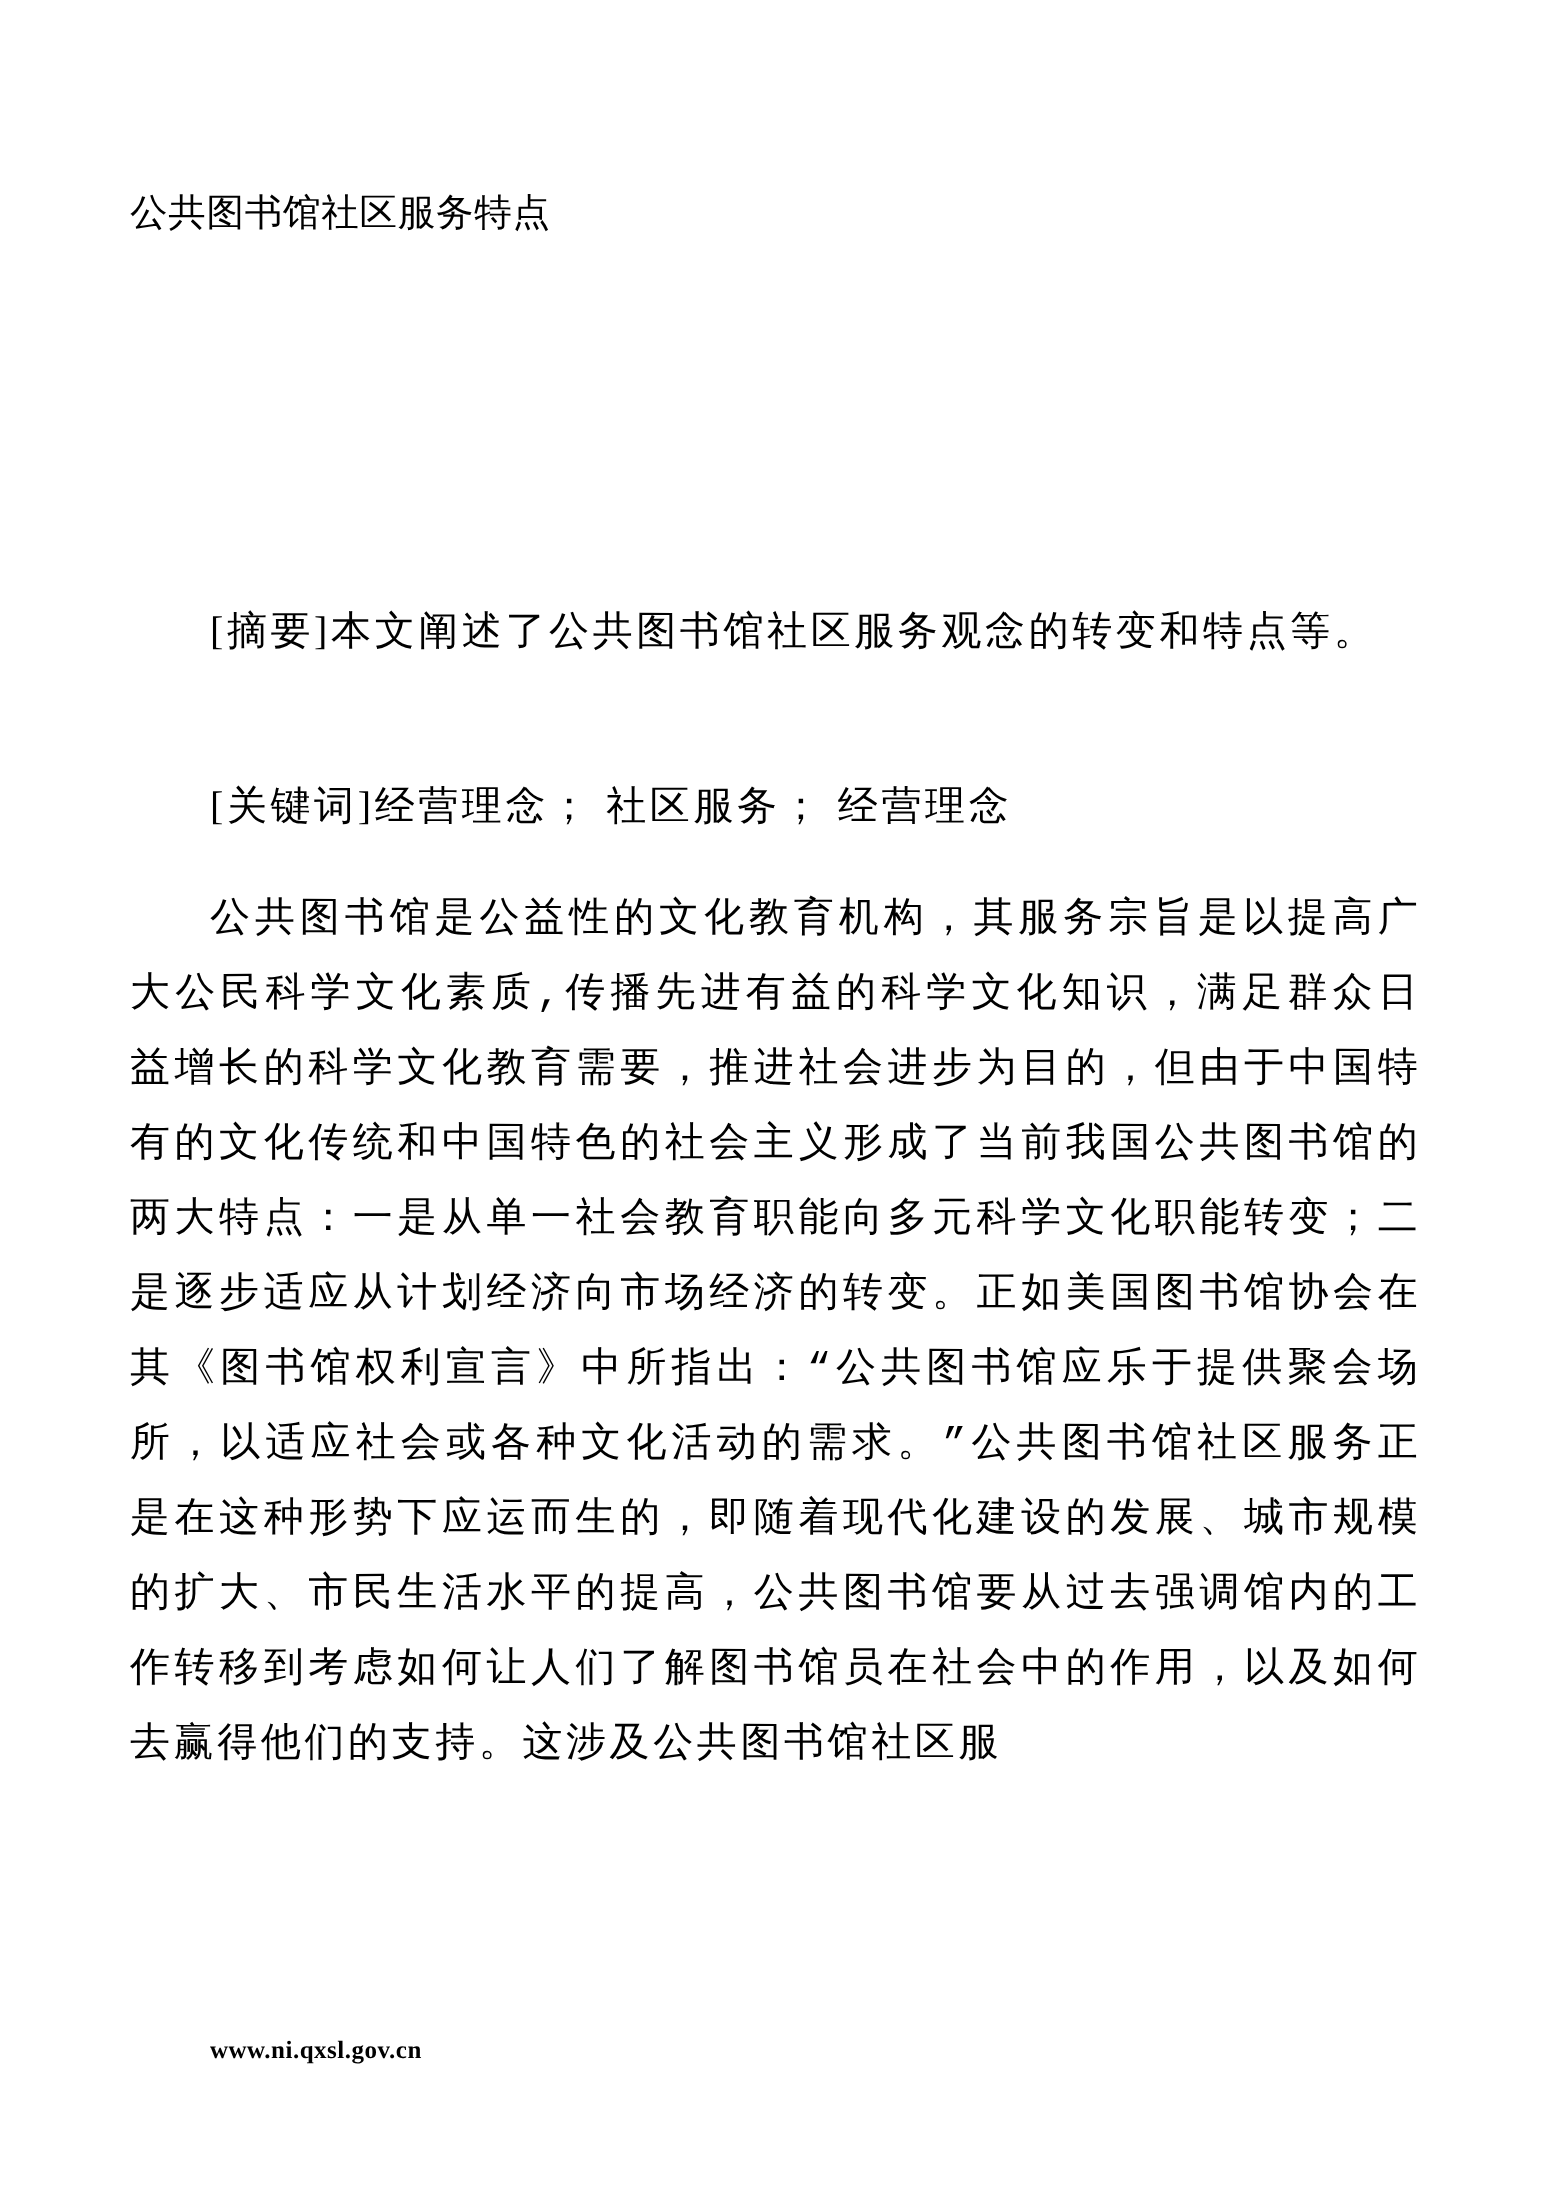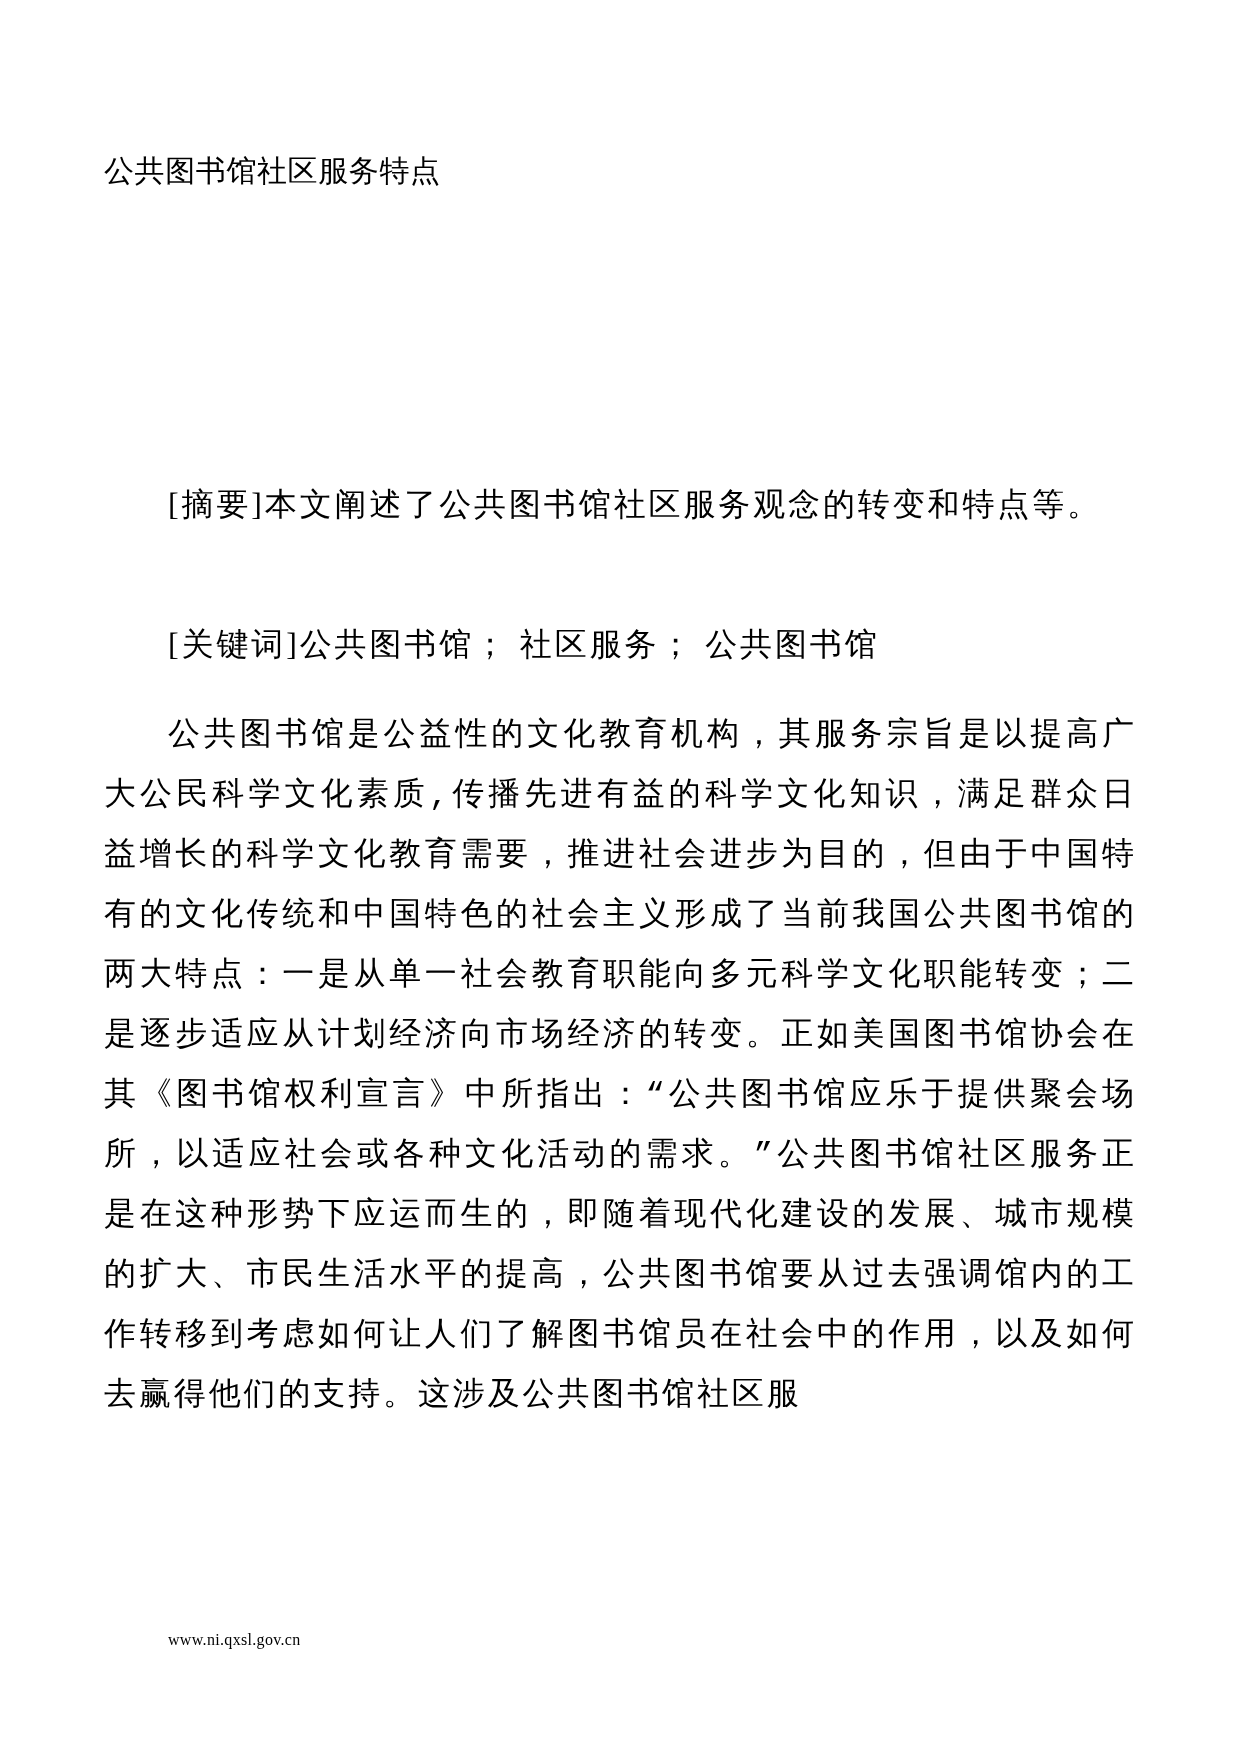--- a/index.html
+++ b/index.html
@@ -41,32 +41,33 @@
     margin-top: 80px;
   }
   .body-para {
     margin-top: 0;
     font-family: Liberation Mono, monospace;
   }
   .footer {
     position: absolute;
     left: 168px;
     top: 1630px;
-    font-size: 16px;
+    font-size: 20px;
     line-height: 20px;
     letter-spacing: 0.02em;
     color: #000000;
+    font-weight: bold;
   }
 </style>
 </head>
 <body>
 
 <div class="page">
   <div class="doc-title">公共图书馆社区服务特点</div>
 
   <p class="para abstract-para">[摘要]本文阐述了公共图书馆社区服务观念的转变和特点等。</p>
 
-  <p class="para keywords-para">[关键词]公共图书馆； 社区服务； 公共图书馆</p>
+  <p class="para keywords-para">[关键词]经营理念； 社区服务； 经营理念</p>
 
   <p class="para body-para">公共图书馆是公益性的文化教育机构，其服务宗旨是以提高广大公民科学文化素质,传播先进有益的科学文化知识，满足群众日益增长的科学文化教育需要，推进社会进步为目的，但由于中国特有的文化传统和中国特色的社会主义形成了当前我国公共图书馆的两大特点：一是从单一社会教育职能向多元科学文化职能转变；二是逐步适应从计划经济向市场经济的转变。正如美国图书馆协会在其《图书馆权利宣言》中所指出：“公共图书馆应乐于提供聚会场所，以适应社会或各种文化活动的需求。”公共图书馆社区服务正是在这种形势下应运而生的，即随着现代化建设的发展、城市规模的扩大、市民生活水平的提高，公共图书馆要从过去强调馆内的工作转移到考虑如何让人们了解图书馆员在社会中的作用，以及如何去赢得他们的支持。这涉及公共图书馆社区服</p>
 
   <div class="footer">www.ni.qxsl.gov.cn</div>
 </div>
 
 </body></html>

